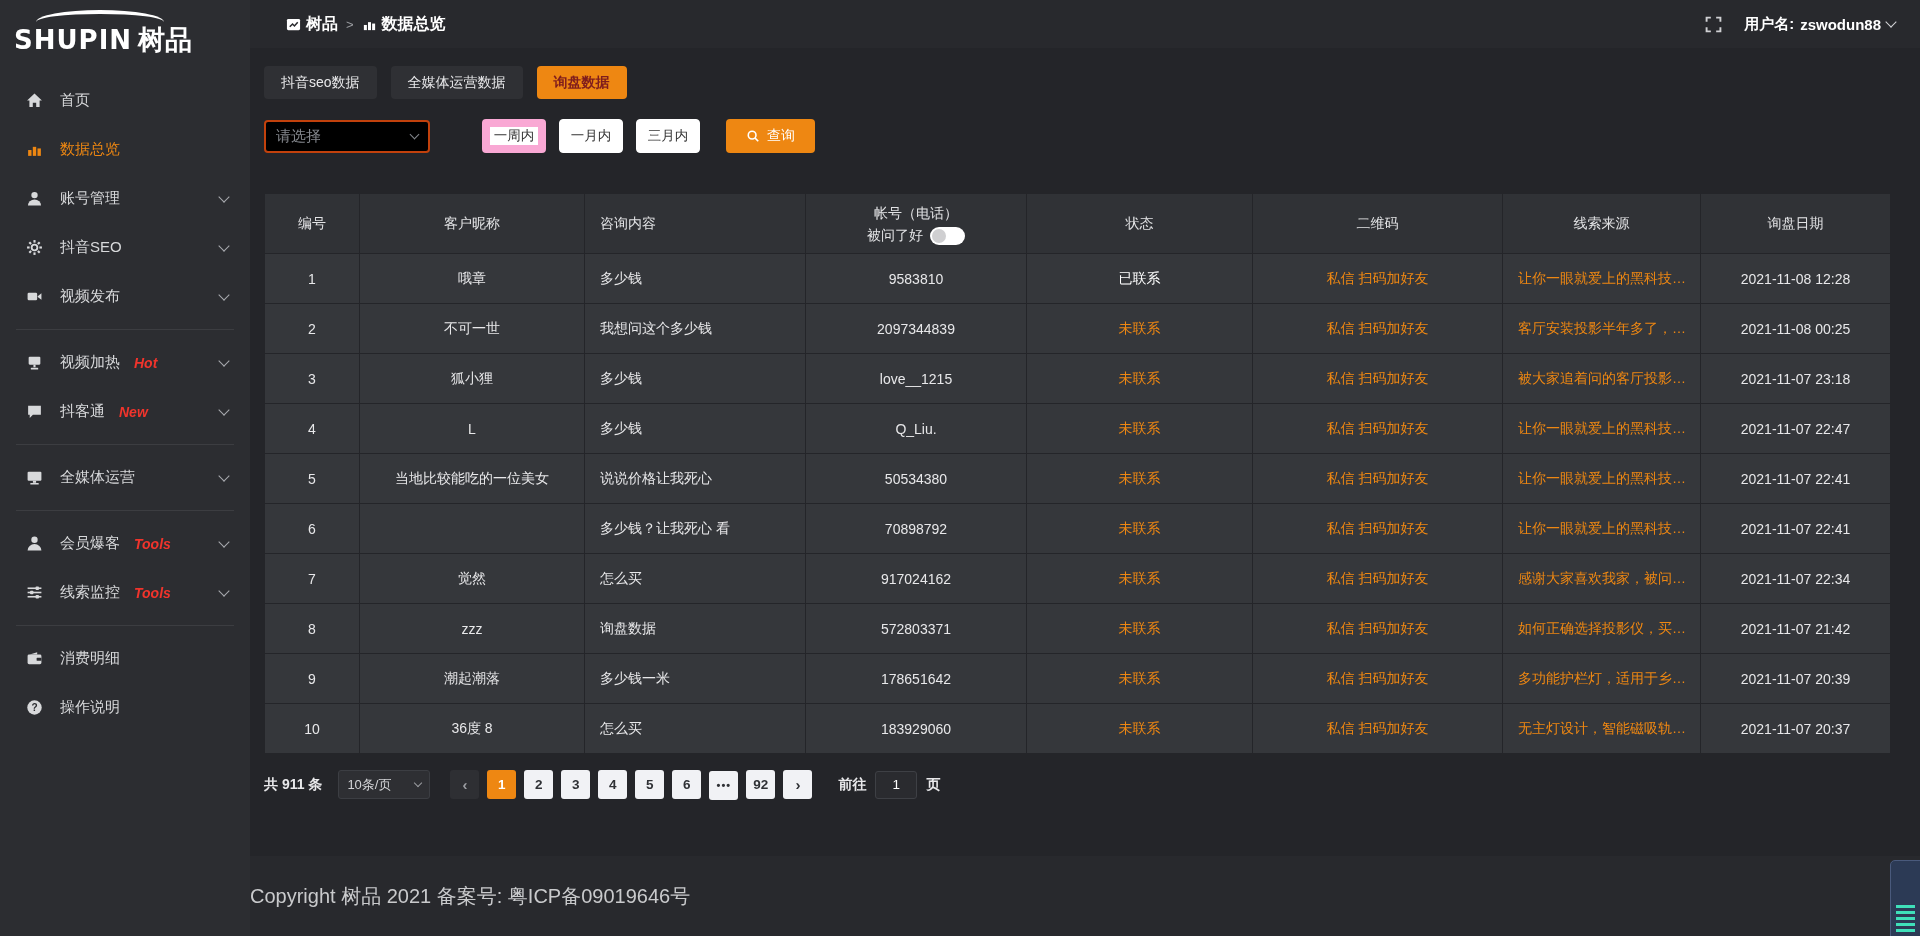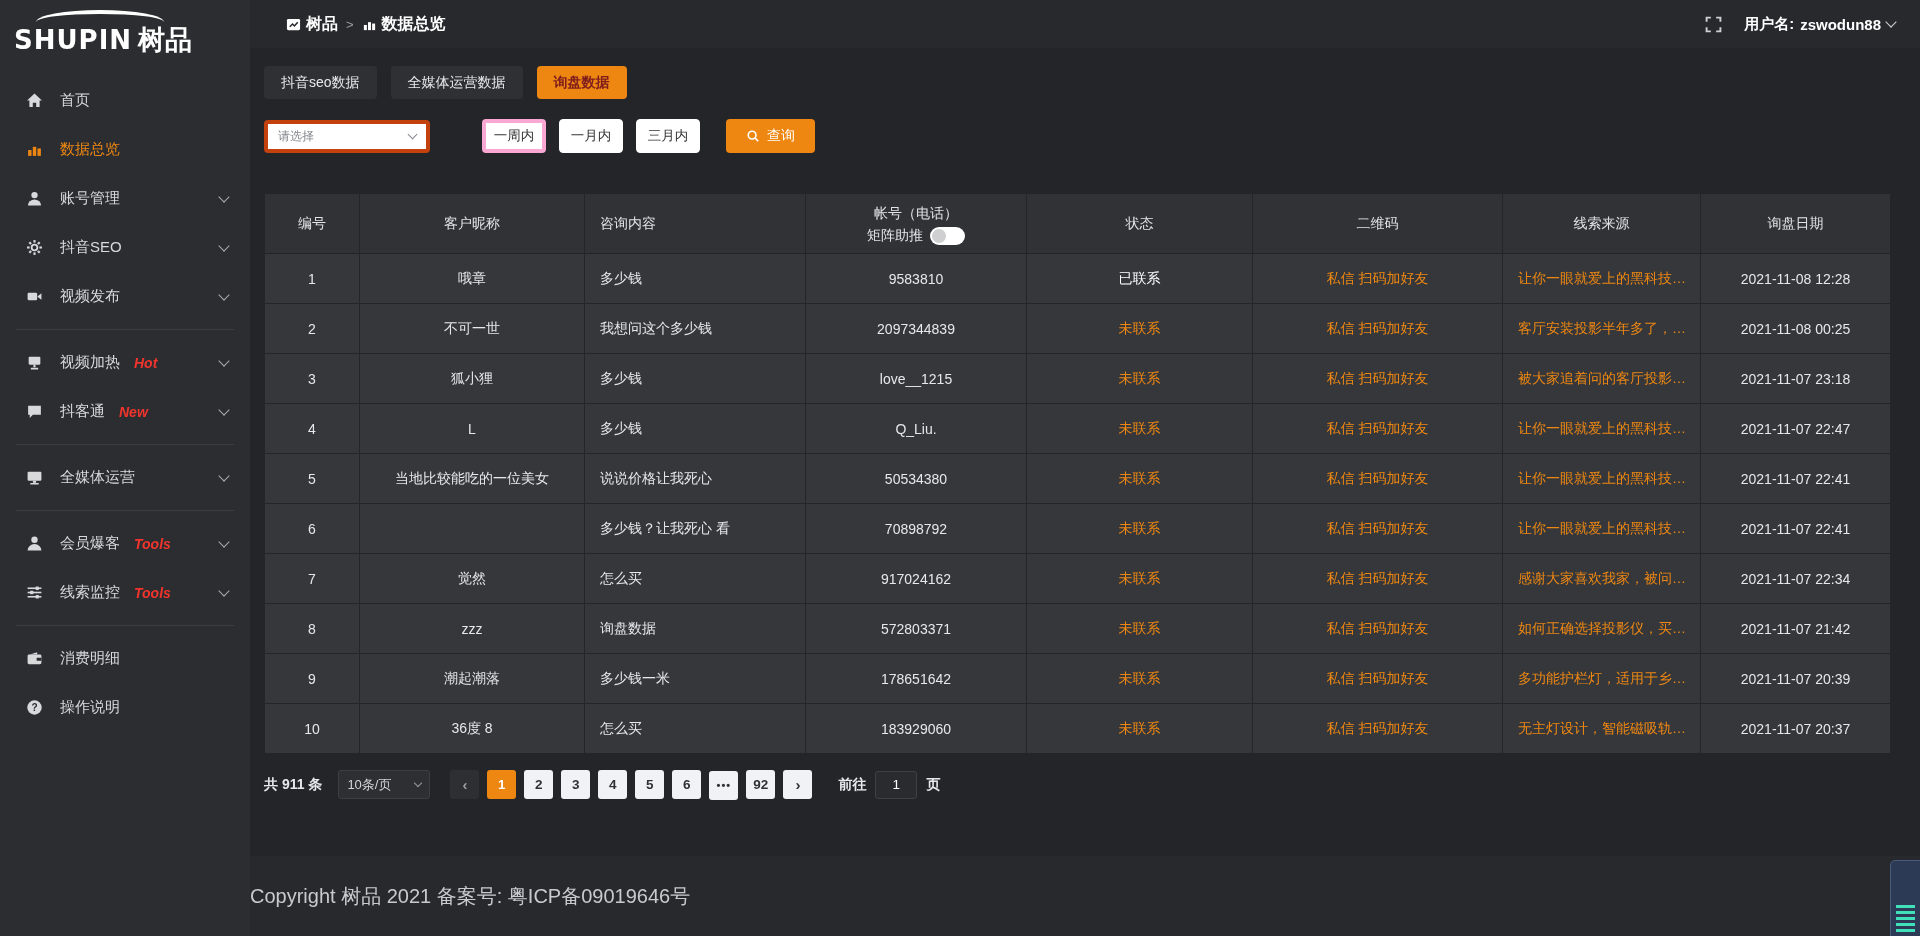--- a/index.html
+++ b/index.html
@@ -45,28 +45,28 @@
   .user-box { display: flex; align-items: center; gap: 6px; font-size: 15px; font-weight: bold; color: #fff; cursor: pointer; text-align: right; }
   .user-chevron { width: 8px; height: 8px; border-right: 1.6px solid #d4d5d8; border-bottom: 1.6px solid #d4d5d8;
                   transform: rotate(45deg); margin-top: -4px; }
   
   .content { flex: 1; padding: 18px 30px 0 14px; overflow: hidden; }
   .tabs { display: flex; gap: 14px; margin-bottom: 20px; }
   .tab { height: 33px; padding: 0 17px; border: none; border-radius: 4px; background: #2f3034;
          color: #e9e9eb; font-size: 14px; font-family: inherit; cursor: pointer; }
   .tab.active { background: #ee8712; color: #7f1d1d; font-weight: bold; }
   .filters { display: flex; align-items: center; margin-bottom: 40px; }
-  .select { width: 166px; height: 33px; background: #ffffff; border: 4px solid #c2410c; border-radius: 4px;
-            display: flex; align-items: center; padding: 0 10px; color: #84878d; font-size: 12px; cursor: pointer; }
+  .select { width: 166px; height: 33px; background: #000000; border: 2px solid #c2410c; border-radius: 4px;
+            display: flex; align-items: center; padding: 0 10px; color: #84878d; font-size: 15px; cursor: pointer; }
   .select .sel-chevron { margin-left: auto; width: 7px; height: 7px; border-right: 1.4px solid #84878d;
             border-bottom: 1.4px solid #84878d; transform: rotate(45deg); margin-top: -3px; }
   .periods { display: flex; gap: 13px; margin-left: 52px; }
   .period { height: 34px; width: 64px; background: #fff; color: #333; border: 1px solid #fff;
             border-radius: 4px; font-size: 13.5px; font-family: inherit; cursor: pointer; }
-  .period.active { border: 4px solid #f9a8d4; }
+  .period.active { border: 8px solid #f9a8d4; }
   .query-btn { margin-left: 26px; height: 34px; padding: 0 20px; background: #ee8712; color: #fff;
                border: none; border-radius: 4px; font-size: 14px; font-family: inherit; cursor: pointer;
                display: inline-flex; align-items: center; gap: 7px; }
   .query-btn svg { width: 14px; height: 14px; }
   
   table { width: 100%; border-collapse: collapse; table-layout: fixed; background: #35373b; }
   th, td { border: 1px solid #242529; font-weight: normal; font-size: 14px; text-align: center;
            overflow: hidden; white-space: nowrap; text-overflow: ellipsis; }
   thead th { height: 60px; background: #303236; color: #e2e3e5; }
   tbody td { height: 50px; color: #e8e8ea; }
@@ -343,21 +343,21 @@
           <col style="width:190px">
       </colgroup>
       <thead>
         <tr>
           <th>编号</th>
           <th>客户昵称</th>
           <th class="ta-left">咨询内容</th>
           <th>
             <div class="acc-head-line">帐号（电话）</div>
             <div class="toggle-row">
-              <span>矩阵助推</span>
+              <span>被问了好</span>
               <span class="toggle"></span>
             </div>
           </th>
           <th>状态</th>
           <th>二维码</th>
           <th>线索来源</th>
           <th>询盘日期</th>
         </tr>
       </thead>
       <tbody id="tbody">

